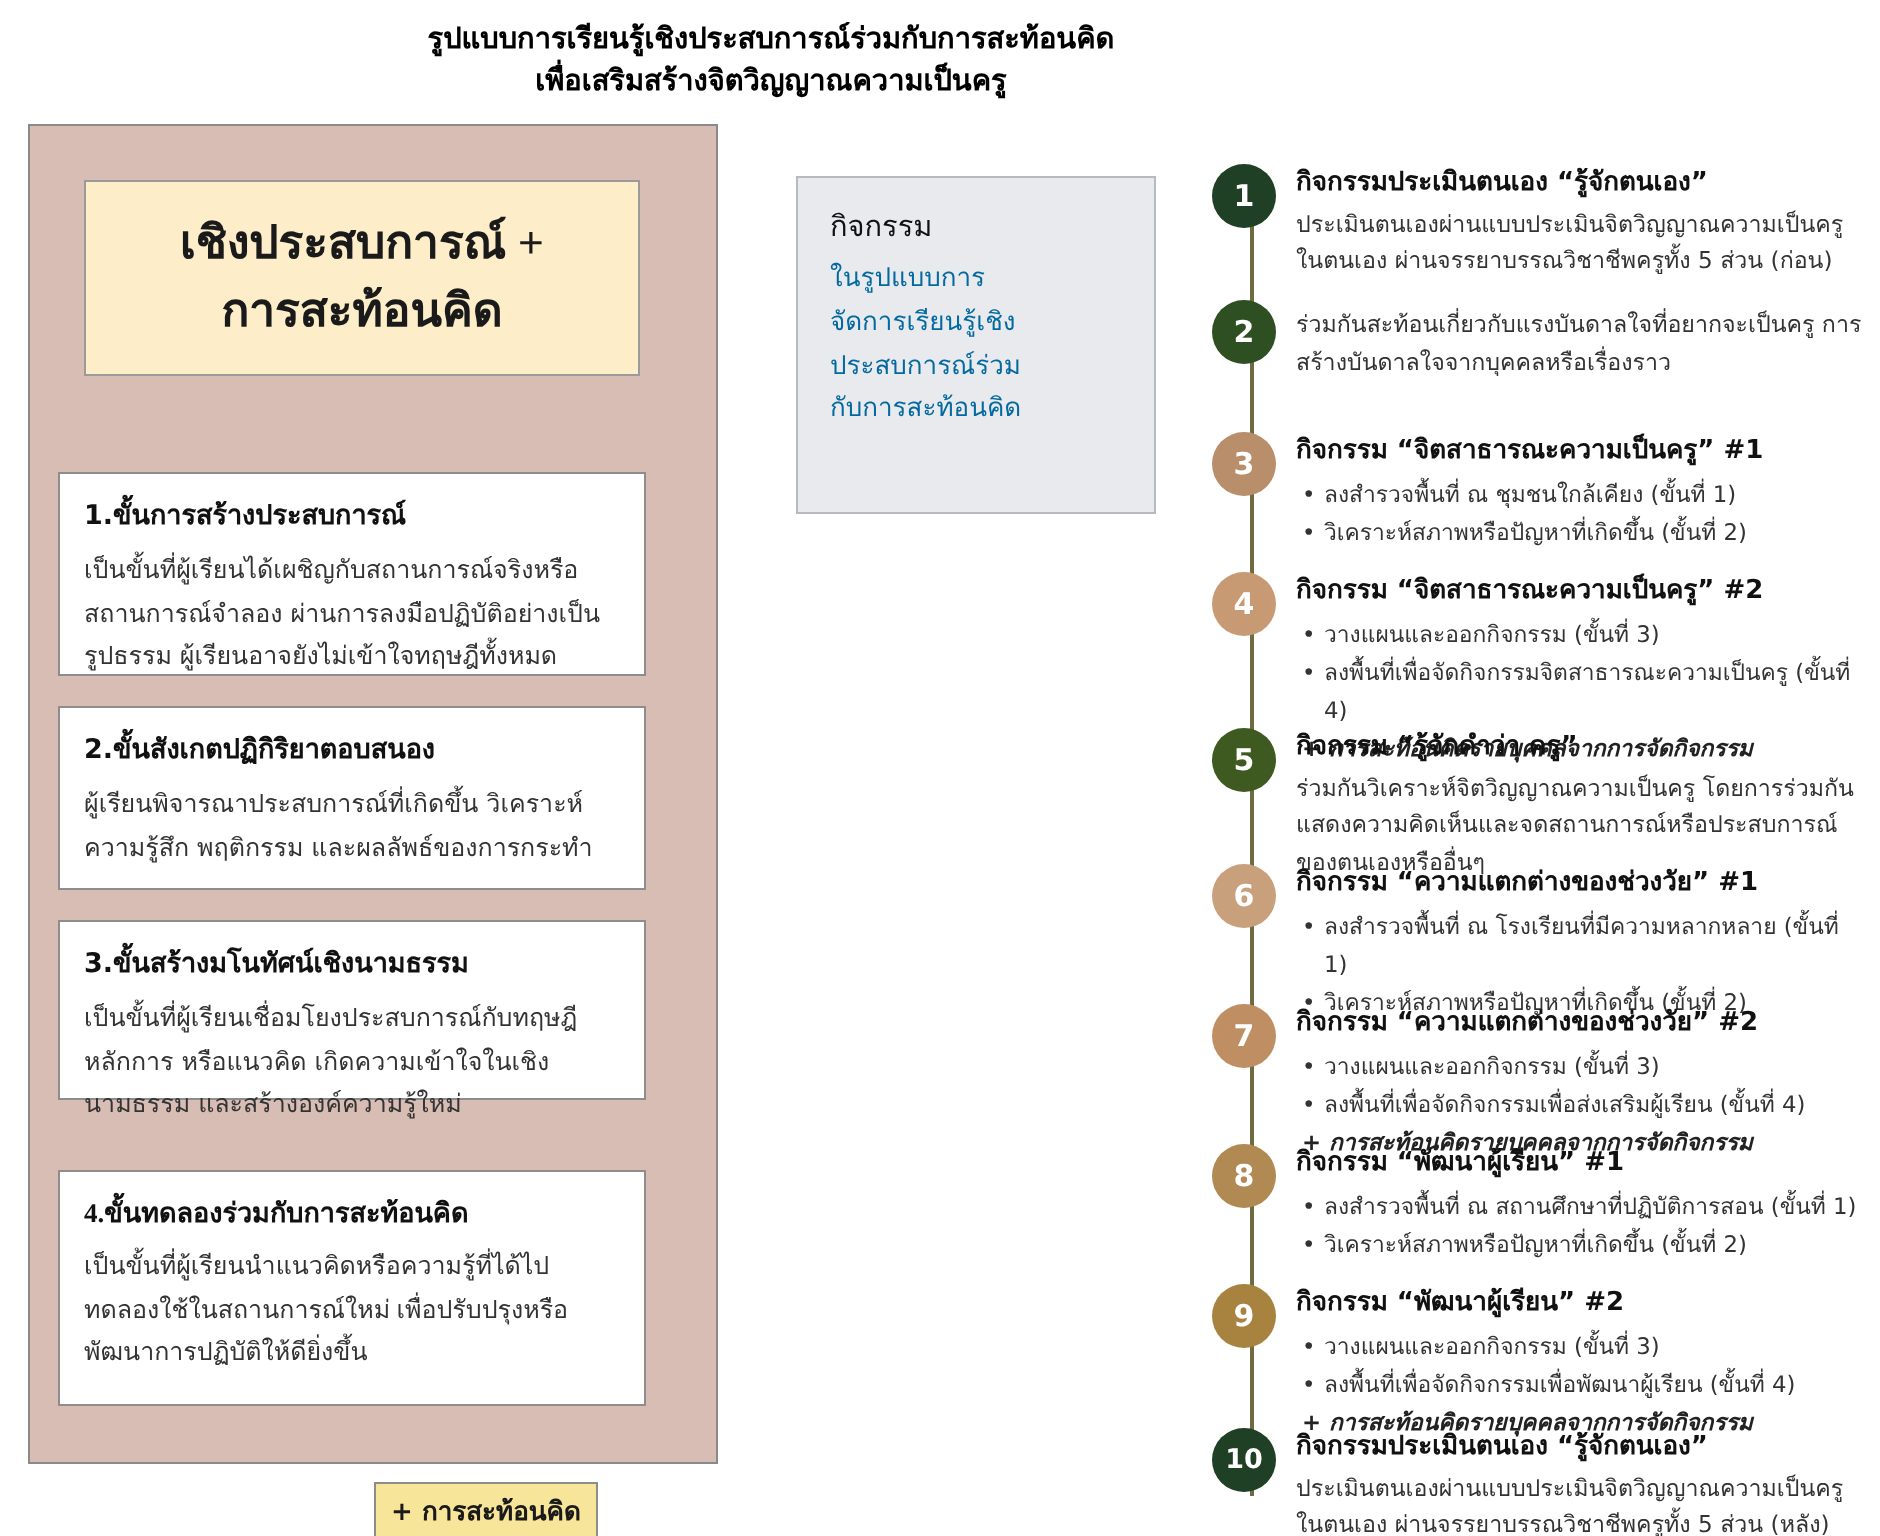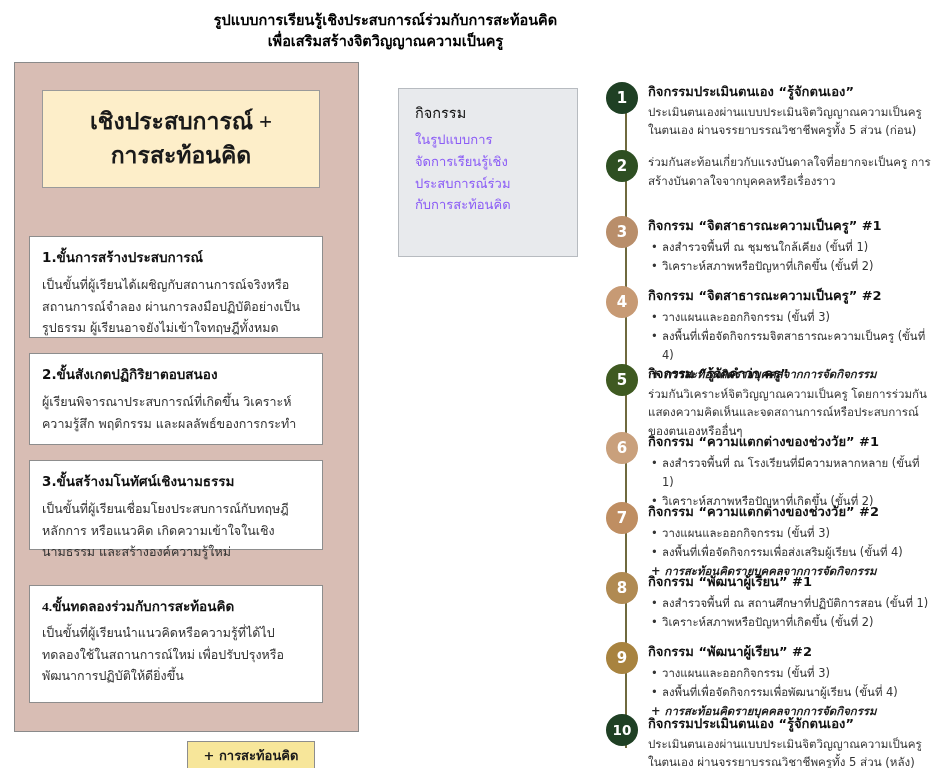--- a/index.html
+++ b/index.html
@@ -92,21 +92,21 @@
   }
   #step-1 { top: 173px; height: 102px; }
   #step-2 { top: 290px; height: 92px; }
   #step-3 { top: 397px; height: 90px; }
   #step-4 { top: 522px; height: 118px; font-family: Liberation Serif, serif; }
 
   .reflect-chip {
     position: absolute;
     left: 172px;
     top: 678px;
-    width: 128px;
+    width: 112px;
     height: 28px;
     background: #f7e69a;
     border: 1px solid #8d8d8d;
     box-sizing: border-box;
     display: flex;
     align-items: center;
     justify-content: center;
     font-size: 13px;
     font-weight: bold;
     color: #1a1a1a;
@@ -126,21 +126,21 @@
   }
   .activity-head {
     font-size: 14.5px;
     font-weight: normal;
     margin-bottom: 5px;
     color: #111;
   }
   .activity-line {
     font-size: 13px;
     line-height: 1.68;
-    color: #8b5cf6;
+    color: #0369a1;
   }
 
   
   .timeline {
     position: absolute;
     left: 606px;
     top: 82px;
     width: 328px;
     height: 680px;
   }

